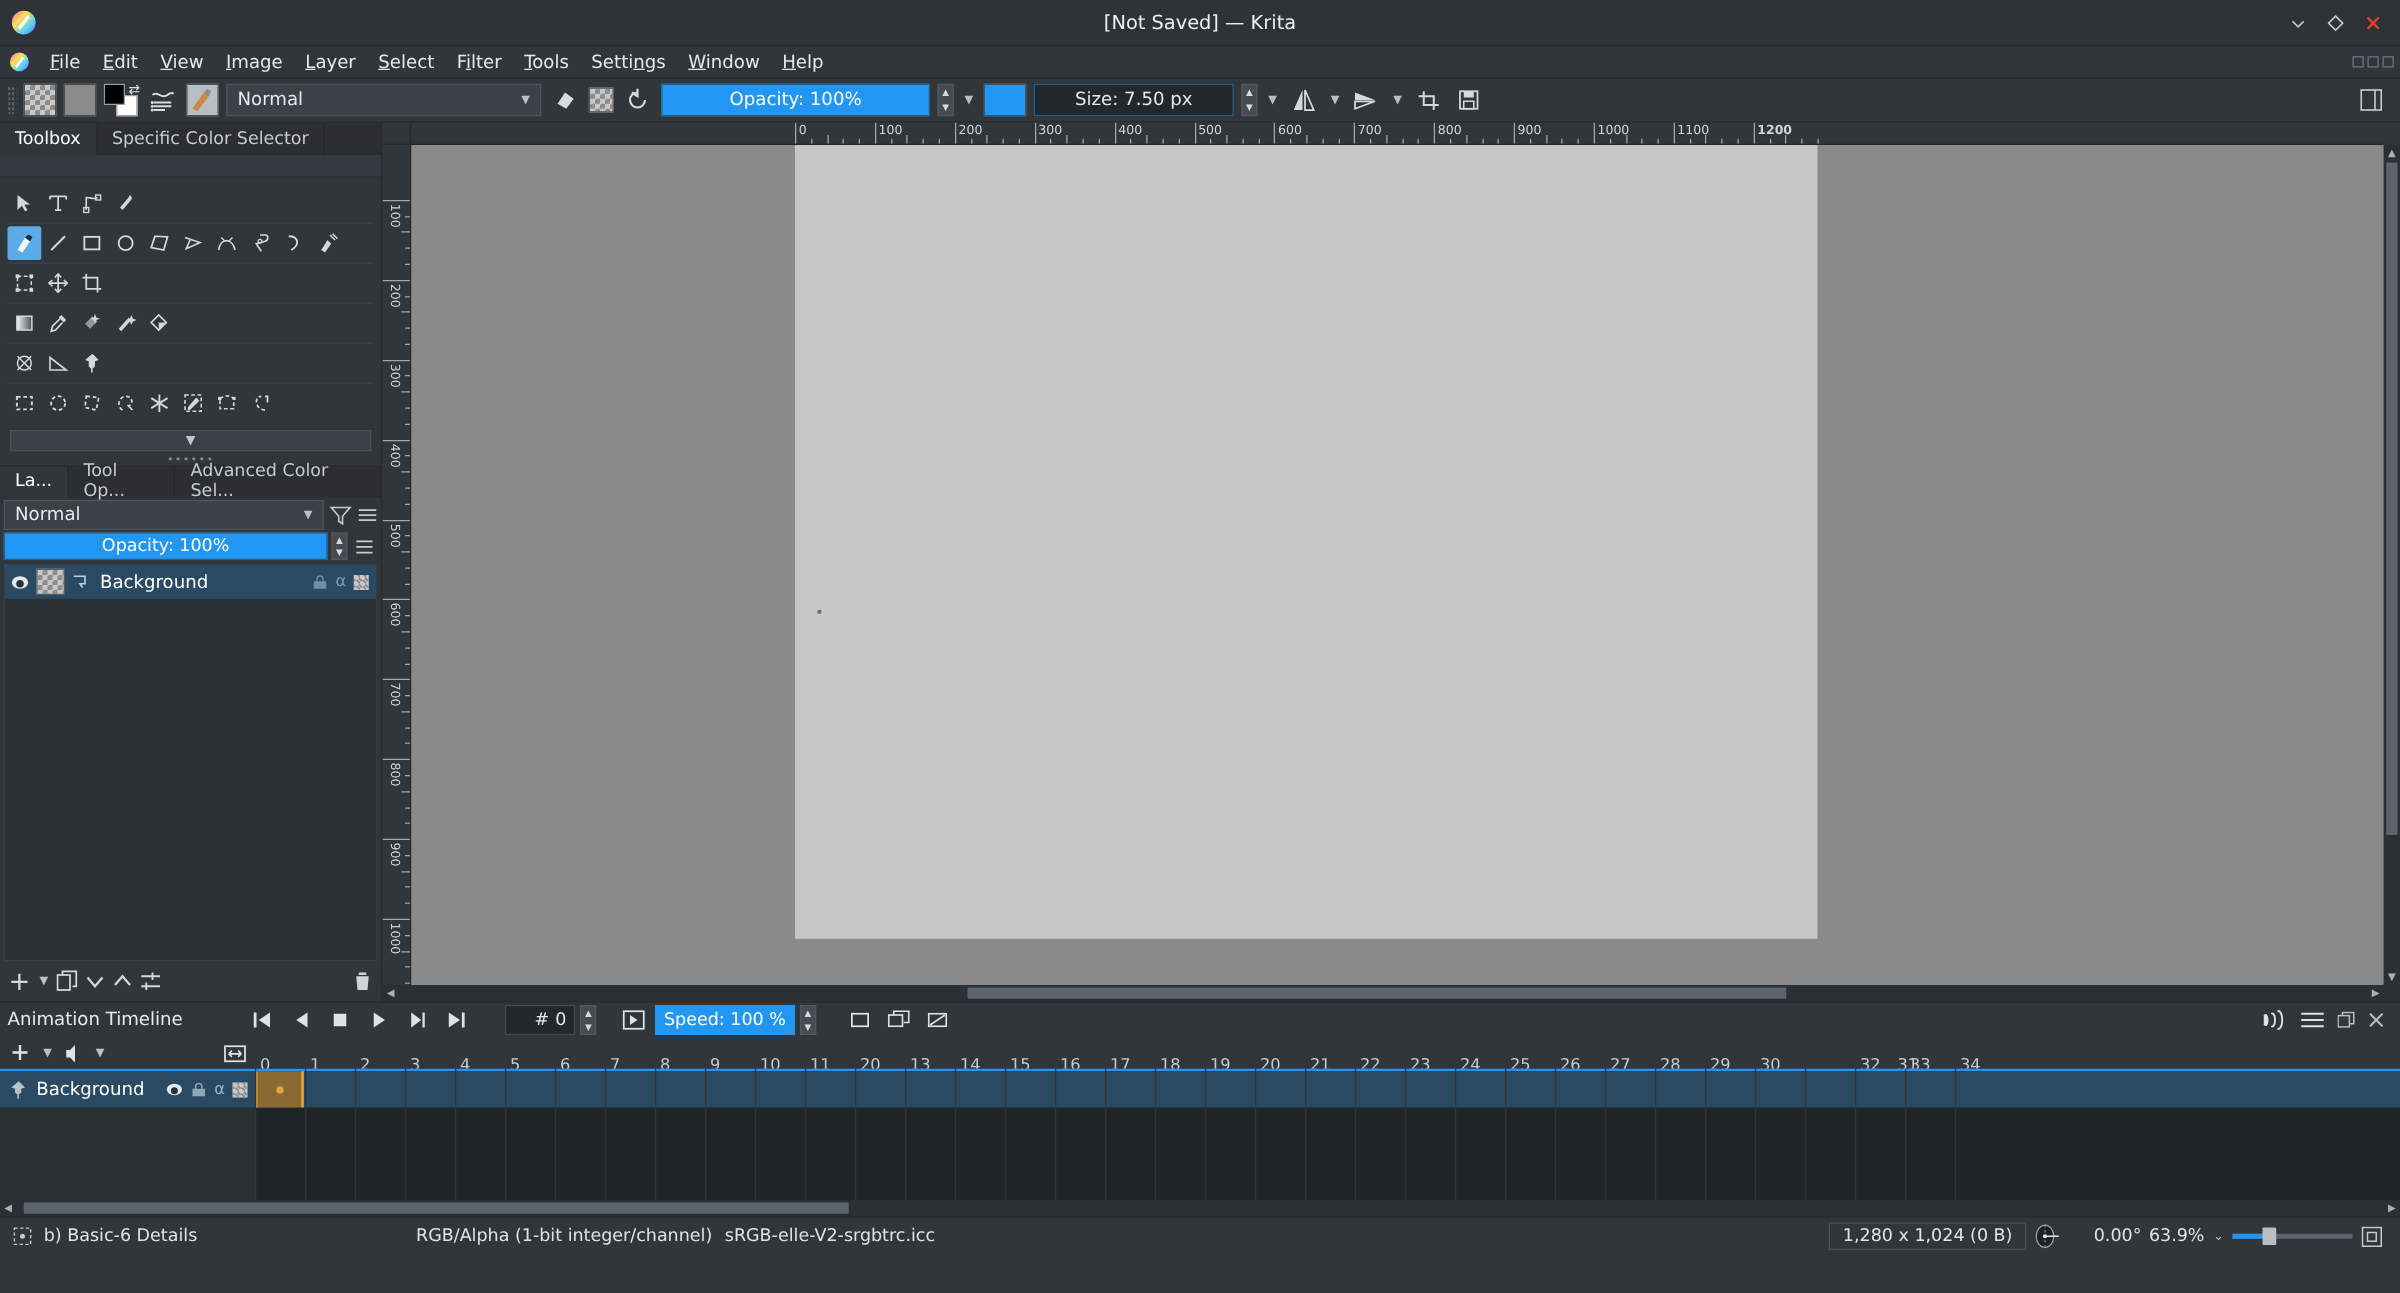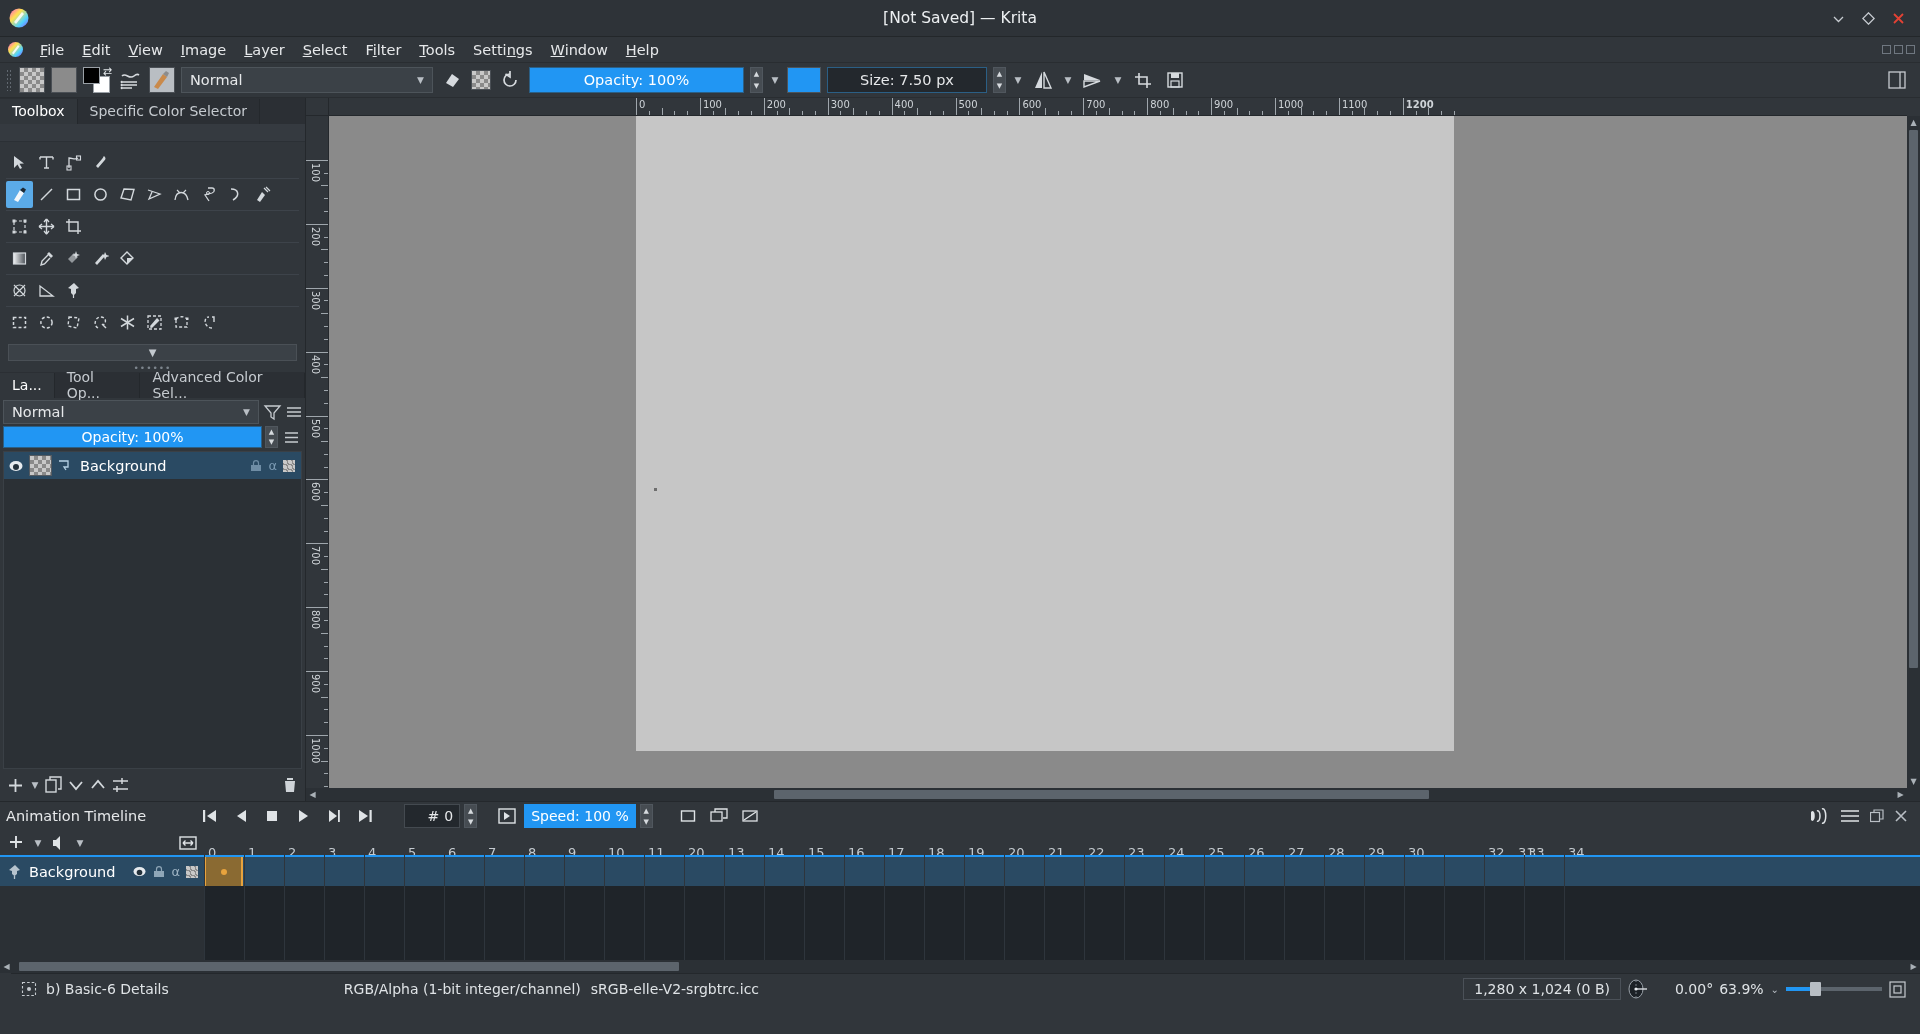--- a/index.html
+++ b/index.html
@@ -177,21 +177,21 @@
   .keycell .dot{ position:absolute; left:50%;top:50%;transform:translate(-50%,-50%);
                  width:6px;height:6px;border-radius:50%;background:#e8a33d;}
   .keyhdr{position:absolute;top:0;height:6px;background:#e8a33d;width:39px;}
   #tlhscroll{ height:13px;background:#2b3035;display:flex;align-items:center;}
   #tlhscroll .ar{width:13px;height:13px;color:#aab1b7;font-size:8px;display:flex;align-items:center;justify-content:center;}
   #tlhscroll .track{flex:1;position:relative;height:13px;}
   #tlhscroll .thumb{position:absolute;top:2px;height:9px;background:#5c646c;border-radius:1px;}
   
   #statusbar{ height:31px; background:#31363b; display:flex;align-items:center;
               gap:10px; padding:0 10px; font-size:14px; color:#dfe3e6;
-              border-top:1px solid #24282c;margin-left:11px;}
+              border-top:1px solid #24282c;}
   #statusbar .brush{ display:flex;align-items:center;gap:9px;}
   #statusbar .cs{ margin-left:165px; }
   #statusbar .right{ margin-left:auto; display:flex;align-items:center;gap:6px;padding-right:4px;}
   .dimbox{ border:1px solid #4b5158; padding:2px 10px; font-size:14px;}
   .zoomslider{ width:96px;height:4px;background:#5c646c;position:relative;}
   .zoomslider .fill{ position:absolute;left:0;top:0;height:4px;width:25px;background:#2196f3;}
   .zoomslider .knob{ position:absolute;left:24px;top:-5px;width:11px;height:14px;background:#b8bec4;border-radius:1px;}
   svg{ display:block; }
 </style>
 </head>

